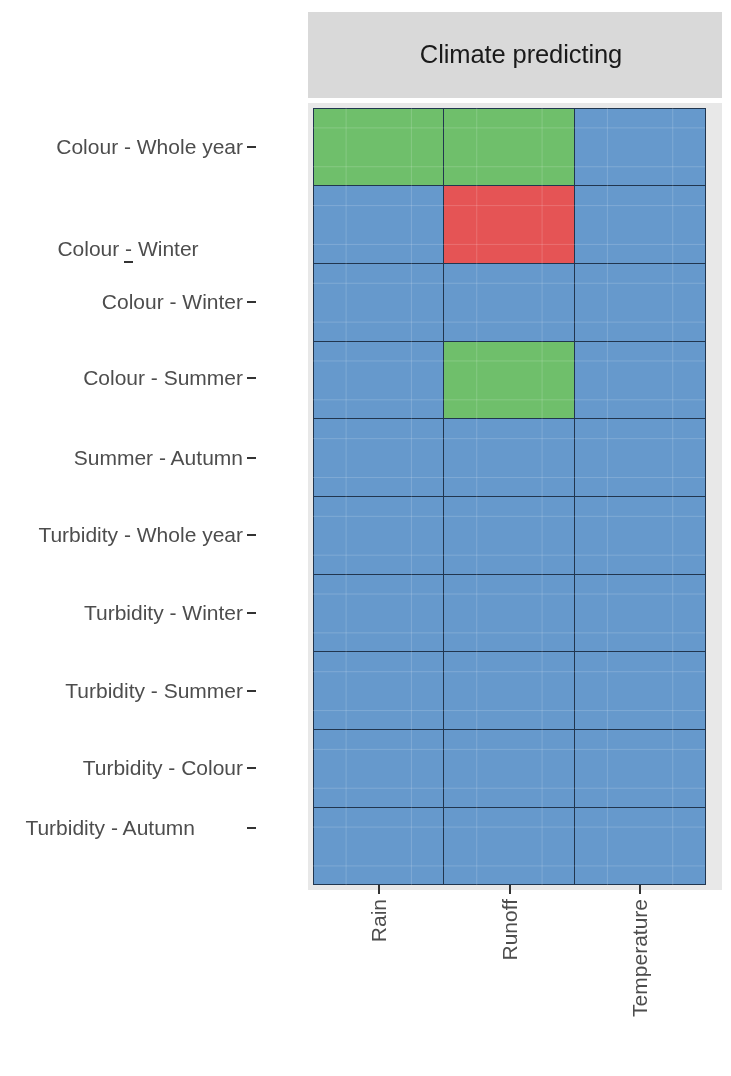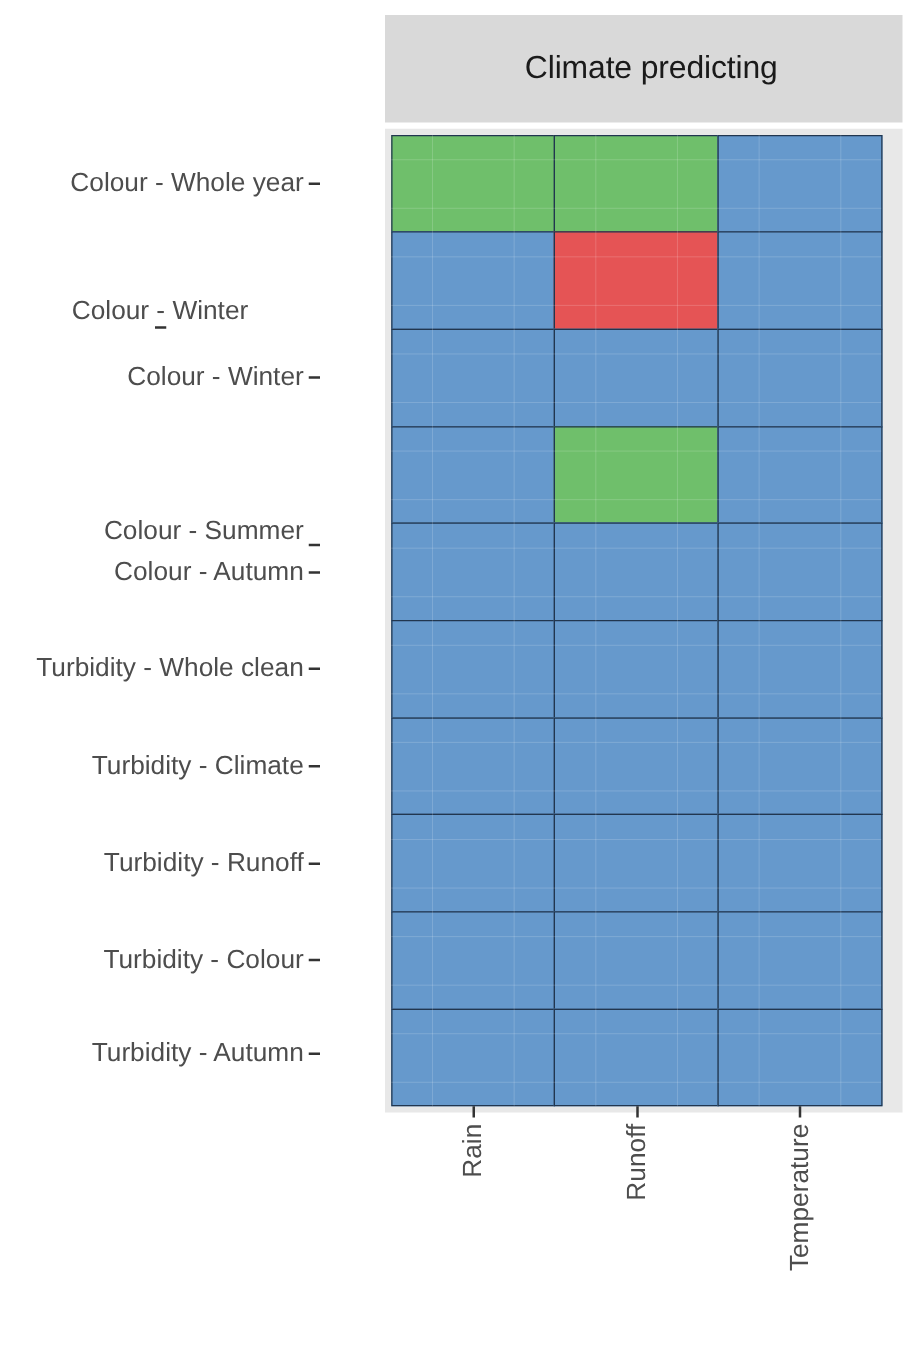--- a/index.html
+++ b/index.html
@@ -200,45 +200,45 @@
         <span class="y-tickmark"></span>
       </div>
       <div class="y-tick-row" style="top: 77.7px; flex-direction: column;">
         <span class="y-label">Colour - Winter</span>
         <span class="y-tickmark"></span>
       </div>
       <div class="y-tick-row" style="top: 155.4px;">
         <span class="y-label">Colour - Winter</span>
         <span class="y-tickmark"></span>
       </div>
-      <div class="y-tick-row" style="top: 251px; align-items: flex-end;">
+      <div class="y-tick-row" style="top: 231px;">
         <span class="y-label">Colour - Summer</span>
         <span class="y-tickmark"></span>
       </div>
       <div class="y-tick-row" style="top: 310.8px;">
-        <span class="y-label">Colour - Autumn</span>
+        <span class="y-label">Summer - Autumn</span>
         <span class="y-tickmark"></span>
       </div>
       <div class="y-tick-row" style="top: 388.5px;">
-        <span class="y-label">Turbidity - Whole clean</span>
+        <span class="y-label">Turbidity - Whole year</span>
         <span class="y-tickmark"></span>
       </div>
       <div class="y-tick-row" style="top: 466.2px;">
-        <span class="y-label">Turbidity - Climate</span>
+        <span class="y-label">Turbidity - Winter</span>
         <span class="y-tickmark"></span>
       </div>
       <div class="y-tick-row" style="top: 543.9px;">
-        <span class="y-label">Turbidity - Runoff</span>
+        <span class="y-label">Turbidity - Summer</span>
         <span class="y-tickmark"></span>
       </div>
       <div class="y-tick-row" style="top: 621.6px;">
         <span class="y-label">Turbidity - Colour</span>
         <span class="y-tickmark"></span>
       </div>
-      <div class="y-tick-row" style="top: 696px;">
+      <div class="y-tick-row" style="top: 681px; gap: 48px;">
         <span class="y-label">Turbidity - Autumn</span>
         <span class="y-tickmark"></span>
       </div>
     </div>
 
   <div class="x-axis" id="x-axis">
       <div class="x-tick-col" style="left: 65.3333px;">
         <span class="x-tickmark"></span>
         <span class="x-label">Rain</span>
       </div>

